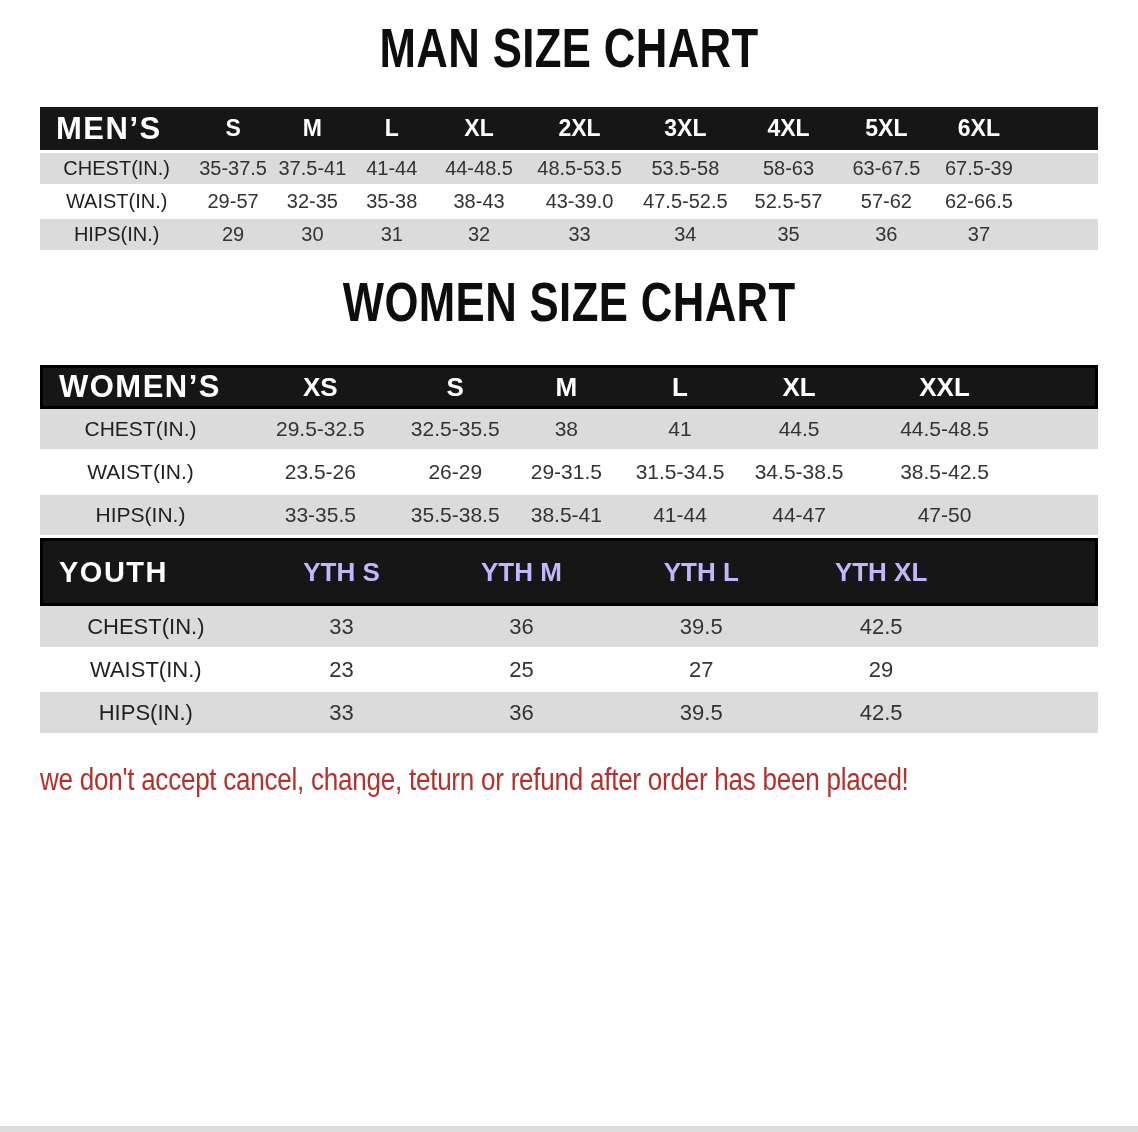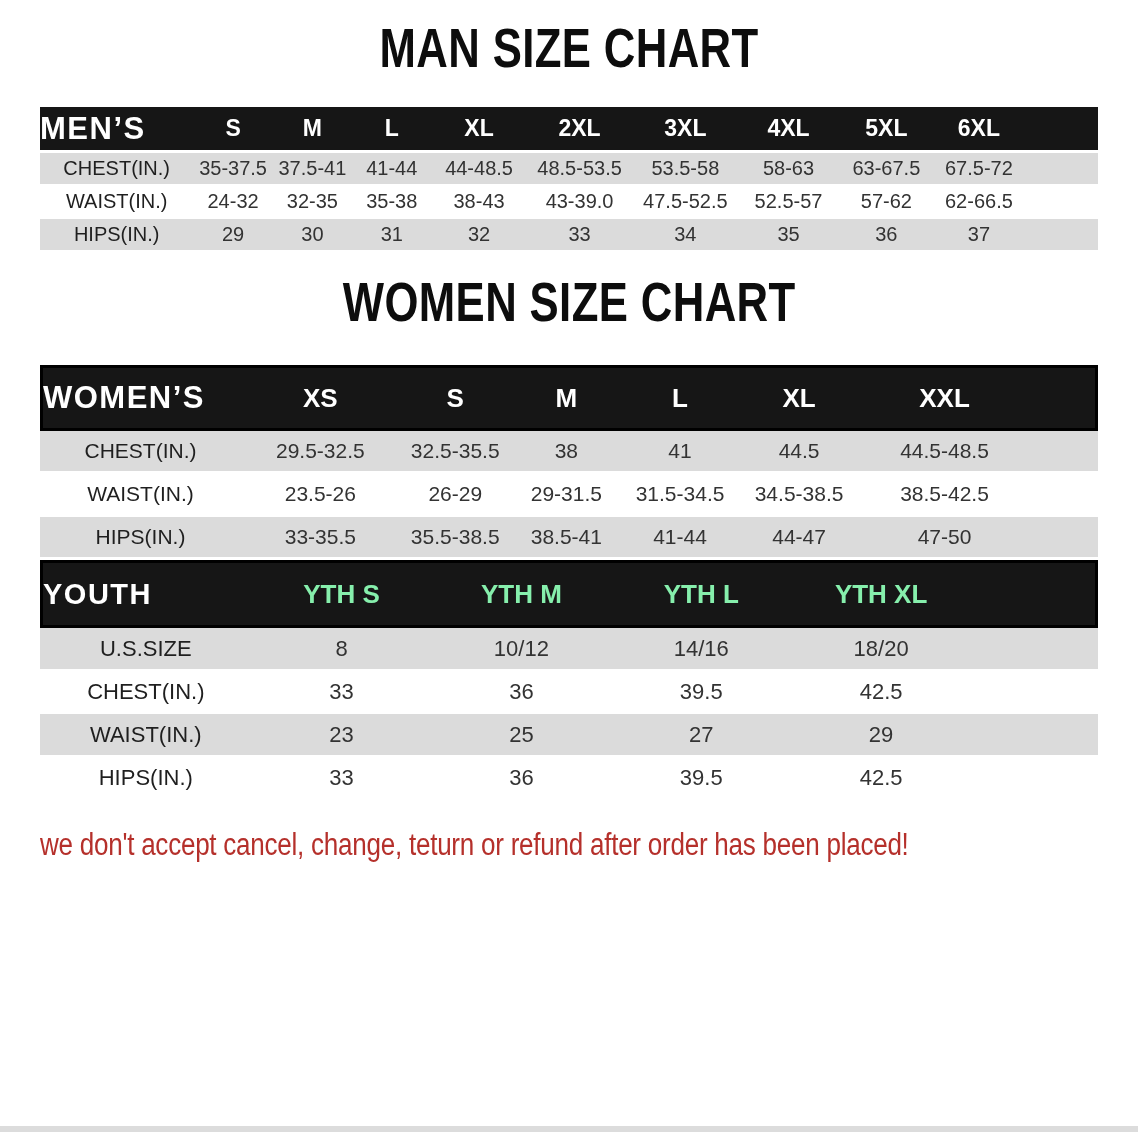--- a/index.html
+++ b/index.html
@@ -42,42 +42,42 @@
   .size-table{
     width:1058px;margin:0 40px;
     border-collapse:separate;border-spacing:0;table-layout:fixed;
   }
   .size-table th,.size-table td{
     padding:0;text-align:center;vertical-align:middle;
     overflow:hidden;white-space:nowrap;
   }
   .size-table thead th{background:var(--bar);color:#fff;font-weight:600;}
   .size-table th.corner{
-    text-align:left;font-weight:800;letter-spacing:1.5px;
+    text-align:left;padding-left:16px;font-weight:800;letter-spacing:1.5px;
   }
   .size-table tbody tr:nth-child(odd) td{background:var(--gray);}
   .size-table tbody td{border-bottom:2px solid #fff;color:#333;}
   .size-table td.rowlabel{color:#1f1f1f;margin-left:13px;}
   
   .t-men thead tr{height:46px;}
   .t-men thead th{font-size:23px;border-bottom:3px solid #fff;}
   .t-men th.corner{font-size:31px;}
   .t-men tbody tr{height:33px;}
   .t-men tbody td{font-size:20px;}
   
-  .t-women thead tr{height:66px;}
+  .t-women thead tr{height:44px;}
   .t-women thead th{font-size:26px;border-top:3px solid #000;border-bottom:3px solid #000;}
   .t-women thead th:first-child{border-left:3px solid #000;}
   .t-women thead th:last-child{border-right:3px solid #000;}
   .t-women th.corner{font-size:31px;}
   .t-women tbody tr{height:43px;}
   .t-women tbody td{font-size:21px;border-bottom:3px solid #fff;}
   
   .t-youth thead tr{height:68px;}
-  .t-youth thead th{font-size:26px;color:#86efac;border-top:3px solid #000;border-bottom:3px solid #000;}
+  .t-youth thead th{font-size:26px;color:#c4b5fd;border-top:3px solid #000;border-bottom:3px solid #000;}
   .t-youth thead th:first-child{border-left:3px solid #000;}
   .t-youth thead th:last-child{border-right:3px solid #000;}
   .t-youth th.corner{font-size:29px;color:#fff;}
   .t-youth tbody tr{height:43px;}
   .t-youth tbody td{font-size:22px;border-bottom:2px solid #fff;}
   
   .notice{margin:22px 0 0 40px;color:var(--red);}
   .notice p{
     margin:0;line-height:46px;font-size:31px;font-weight:400;
     white-space:nowrap;display:block;
@@ -134,26 +134,26 @@
           <tr>
             <td class="rowlabel">CHEST(IN.)</td>
             <td>35-37.5</td>
             <td>37.5-41</td>
             <td>41-44</td>
             <td>44-48.5</td>
             <td>48.5-53.5</td>
             <td>53.5-58</td>
             <td>58-63</td>
             <td>63-67.5</td>
-            <td>67.5-72</td>
+            <td>67.5-39</td>
             <td></td>
           </tr>
           <tr>
             <td class="rowlabel">WAIST(IN.)</td>
-            <td>24-32</td>
+            <td>29-57</td>
             <td>32-35</td>
             <td>35-38</td>
             <td>38-43</td>
             <td>43-39.0</td>
             <td>47.5-52.5</td>
             <td>52.5-57</td>
             <td>57-62</td>
             <td>62-66.5</td>
             <td></td>
           </tr>
@@ -251,28 +251,20 @@
             <th class="corner">YOUTH</th>
             <th>YTH S</th>
             <th>YTH M</th>
             <th>YTH L</th>
             <th>YTH XL</th>
             <th></th>
           </tr>
         </thead>
         <tbody>
           <tr>
-            <td class="rowlabel">U.S.SIZE</td>
-            <td>8</td>
-            <td>10/12</td>
-            <td>14/16</td>
-            <td>18/20</td>
-            <td></td>
-          </tr>
-          <tr>
             <td class="rowlabel">CHEST(IN.)</td>
             <td>33</td>
             <td>36</td>
             <td>39.5</td>
             <td>42.5</td>
             <td></td>
           </tr>
           <tr>
             <td class="rowlabel">WAIST(IN.)</td>
             <td>23</td>

